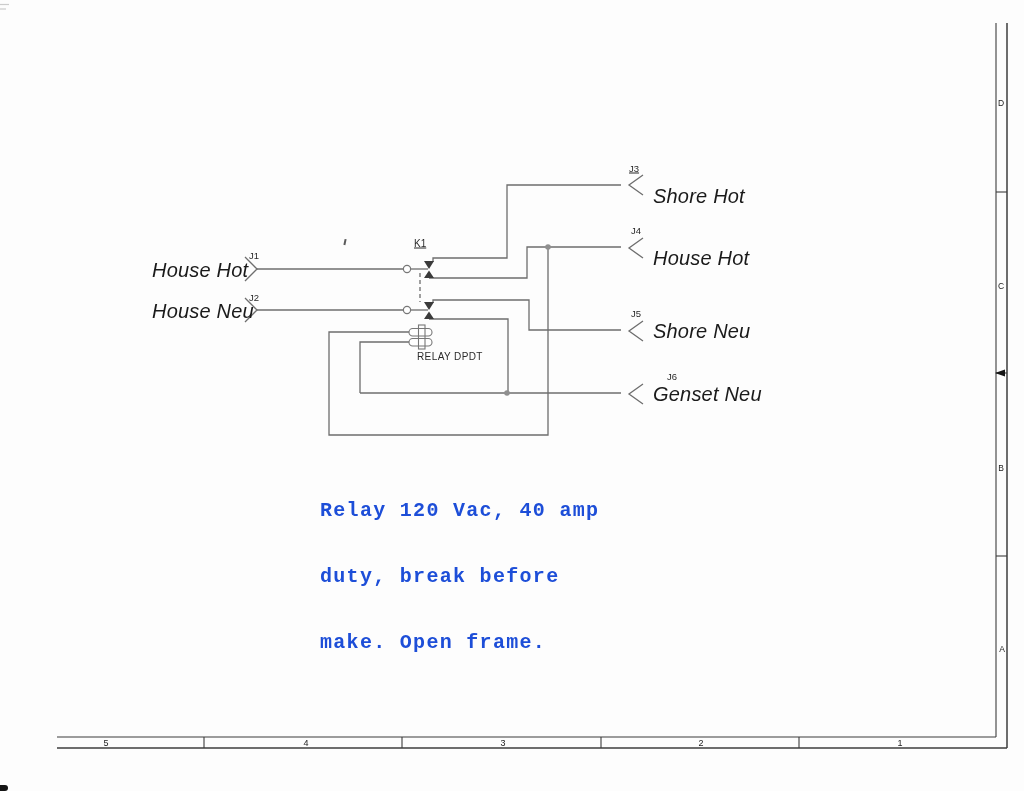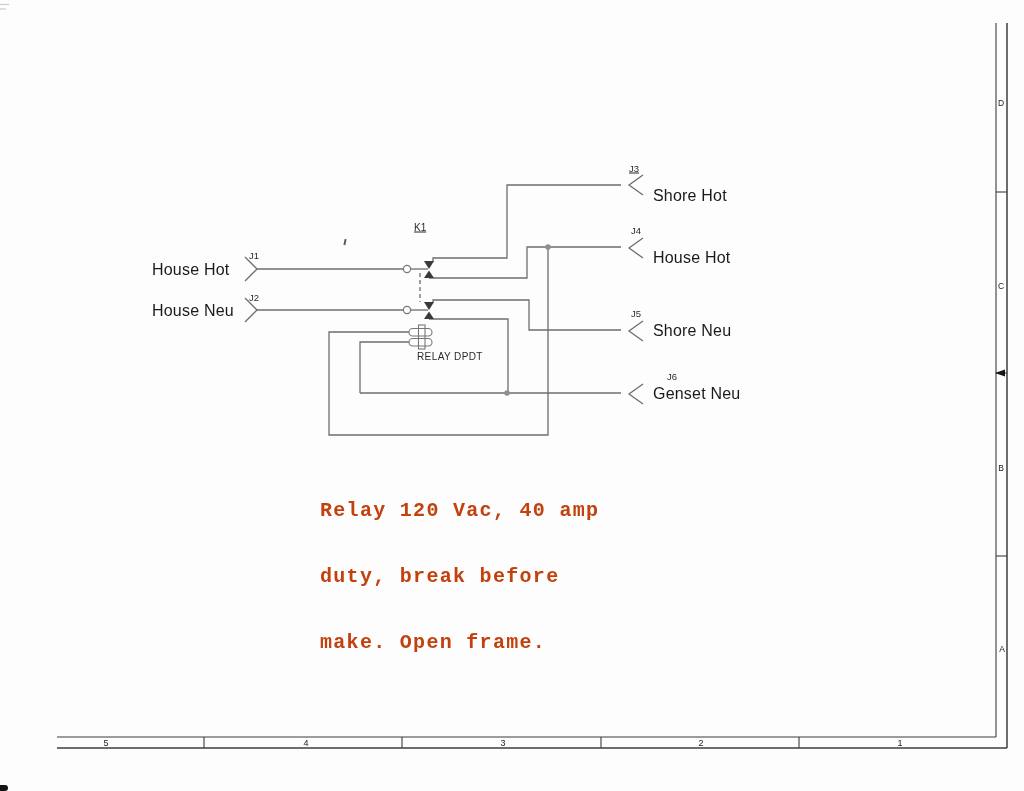--- a/index.html
+++ b/index.html
@@ -4,28 +4,28 @@
 <style>
   html,body{margin:0;padding:0;}
   body{
     width:1024px;height:791px;position:relative;overflow:hidden;
     background:#fdfdfd;
     font-family:"Liberation Sans", sans-serif;
   }
   #sheet{position:absolute;inset:0;}
   svg.schem{position:absolute;left:0;top:0;width:1024px;height:791px;}
   .lbl{position:absolute;transform:translateY(-50%);color:#1a1a1a;white-space:nowrap;}
-  .sig{font-size:16px;letter-spacing:.2px;}
+  .sig{font-size:20px;letter-spacing:.2px;font-style:italic;}
   .ref{font-size:9.5px;color:#2a2a2a;}
   .small{font-size:10px;color:#2a2a2a;}
   .note{
     position:absolute;left:320px;top:456px;
     font-family:"Liberation Mono", monospace;
     font-weight:bold;font-size:20px;line-height:22px;letter-spacing:1.3px;
-    color:#c2410c;white-space:pre;
+    color:#1d4ed8;white-space:pre;
   }
   .zone-letter{position:absolute;transform:translate(-50%,-50%);font-size:8.5px;color:#222;}
   .zone-number{position:absolute;transform:translate(-50%,-50%);font-size:9px;color:#222;}
   .blob-bl{position:absolute;left:0;top:785px;width:8px;height:6px;background:#151515;border-radius:0 3px 3px 0;}
   .speck{position:absolute;left:344px;top:239px;width:1.6px;height:6px;background:#5a5a5a;transform:rotate(12deg);}
 </style>
 </head>
 <body>
 
 <div id="sheet">
@@ -110,21 +110,21 @@
   <span class="lbl ref" style="left:631px;top:313px;">J5</span>
   <span class="lbl ref" style="left:667px;top:376px;">J6</span>
 
   <span class="lbl sig" style="left:152px;top:270px;">House Hot</span>
   <span class="lbl sig" style="left:152px;top:311px;">House Neu</span>
   <span class="lbl sig" style="left:653px;top:196px;">Shore Hot</span>
   <span class="lbl sig" style="left:653px;top:258px;">House Hot</span>
   <span class="lbl sig" style="left:653px;top:331px;">Shore Neu</span>
   <span class="lbl sig" style="left:653px;top:394px;">Genset Neu</span>
 
-  <span class="lbl small" style="left:414px;top:227px;text-decoration:underline;">K1</span>
+  <span class="lbl small" style="left:414px;top:243px;text-decoration:underline;">K1</span>
   <span class="lbl small" style="left:417px;top:356px;letter-spacing:.4px;">RELAY DPDT</span>
 
   <div class="note">
     <div>Relay 120 Vac, 40 amp</div>
     <div>duty, break before</div>
     <div>make. Open frame.</div>
   </div>
 
   <span class="zone-letter" style="left:1001px;top:103px;">D</span>
   <span class="zone-letter" style="left:1001px;top:286px;">C</span>

